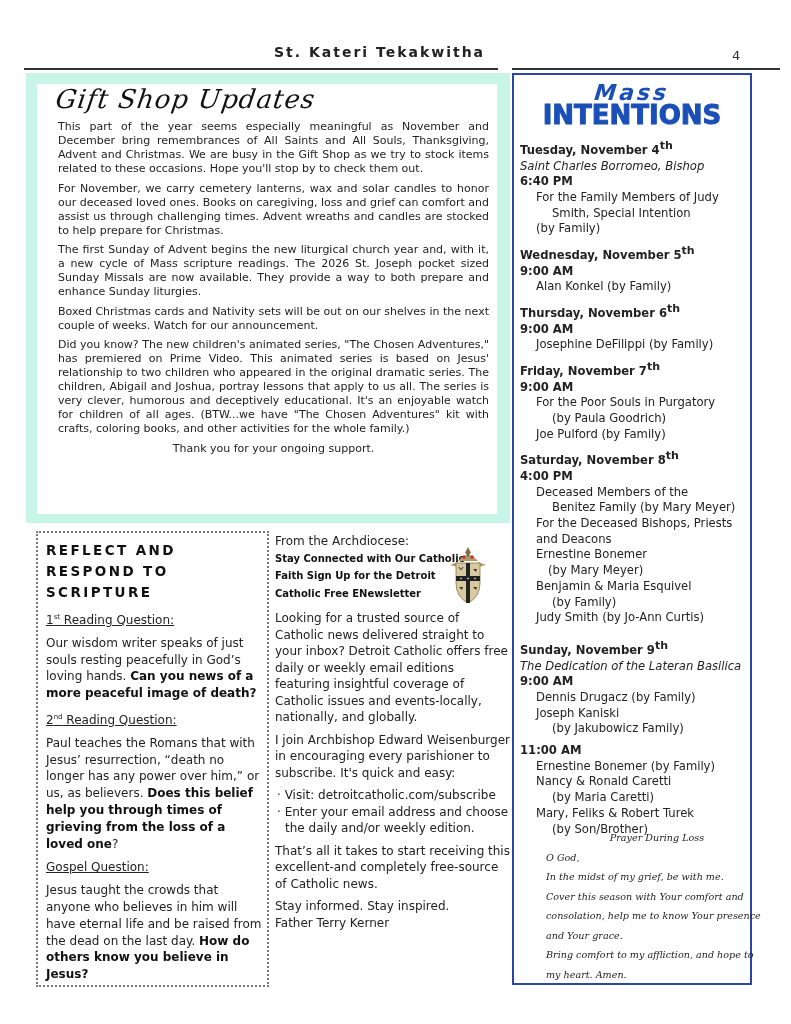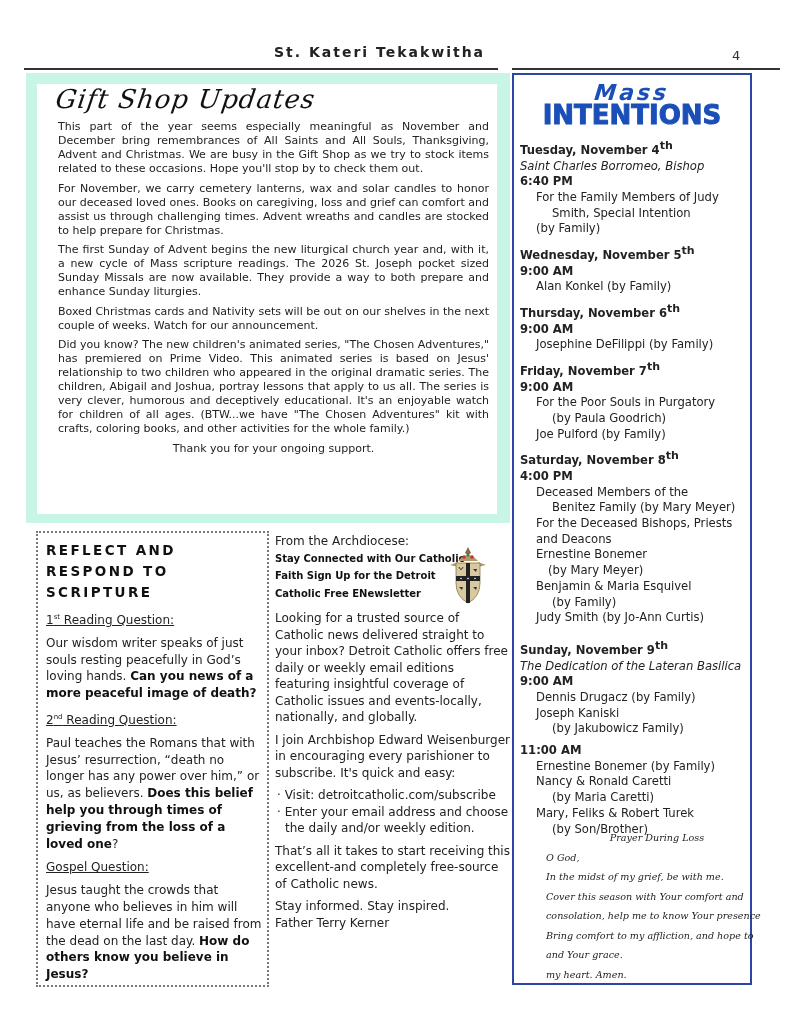--- a/index.html
+++ b/index.html
@@ -141,22 +141,22 @@
     <div class="ent2">(by Son/Brother)</div>
   </div>
 </div>
 
 <div class="abs prayer">
   <div class="prayer-title">Prayer During Loss</div>
   <div>O God,</div>
   <div>In the midst of my grief, be with me.</div>
   <div>Cover this season with Your comfort and</div>
   <div>consolation, help me to know Your presence</div>
+  <div>and Your grace.</div>
   <div>Bring comfort to my affliction, and hope to</div>
-  <div>and Your grace.</div>
   <div>my heart.   Amen.</div>
 </div>
 
 <div class="abs reflect-box"></div>
 <div class="abs reflect">
   <div class="reflect-title">REFLECT AND RESPOND TO SCRIPTURE</div>
 
   <div class="q-label"><span>1</span><sup>st</sup><span> Reading Question:</span></div>
   <div class="q-body"><span>Our wisdom writer speaks of just souls resting peacefully in God’s loving hands. </span><b>Can you news of a more peaceful image of death?</b></div>
 

